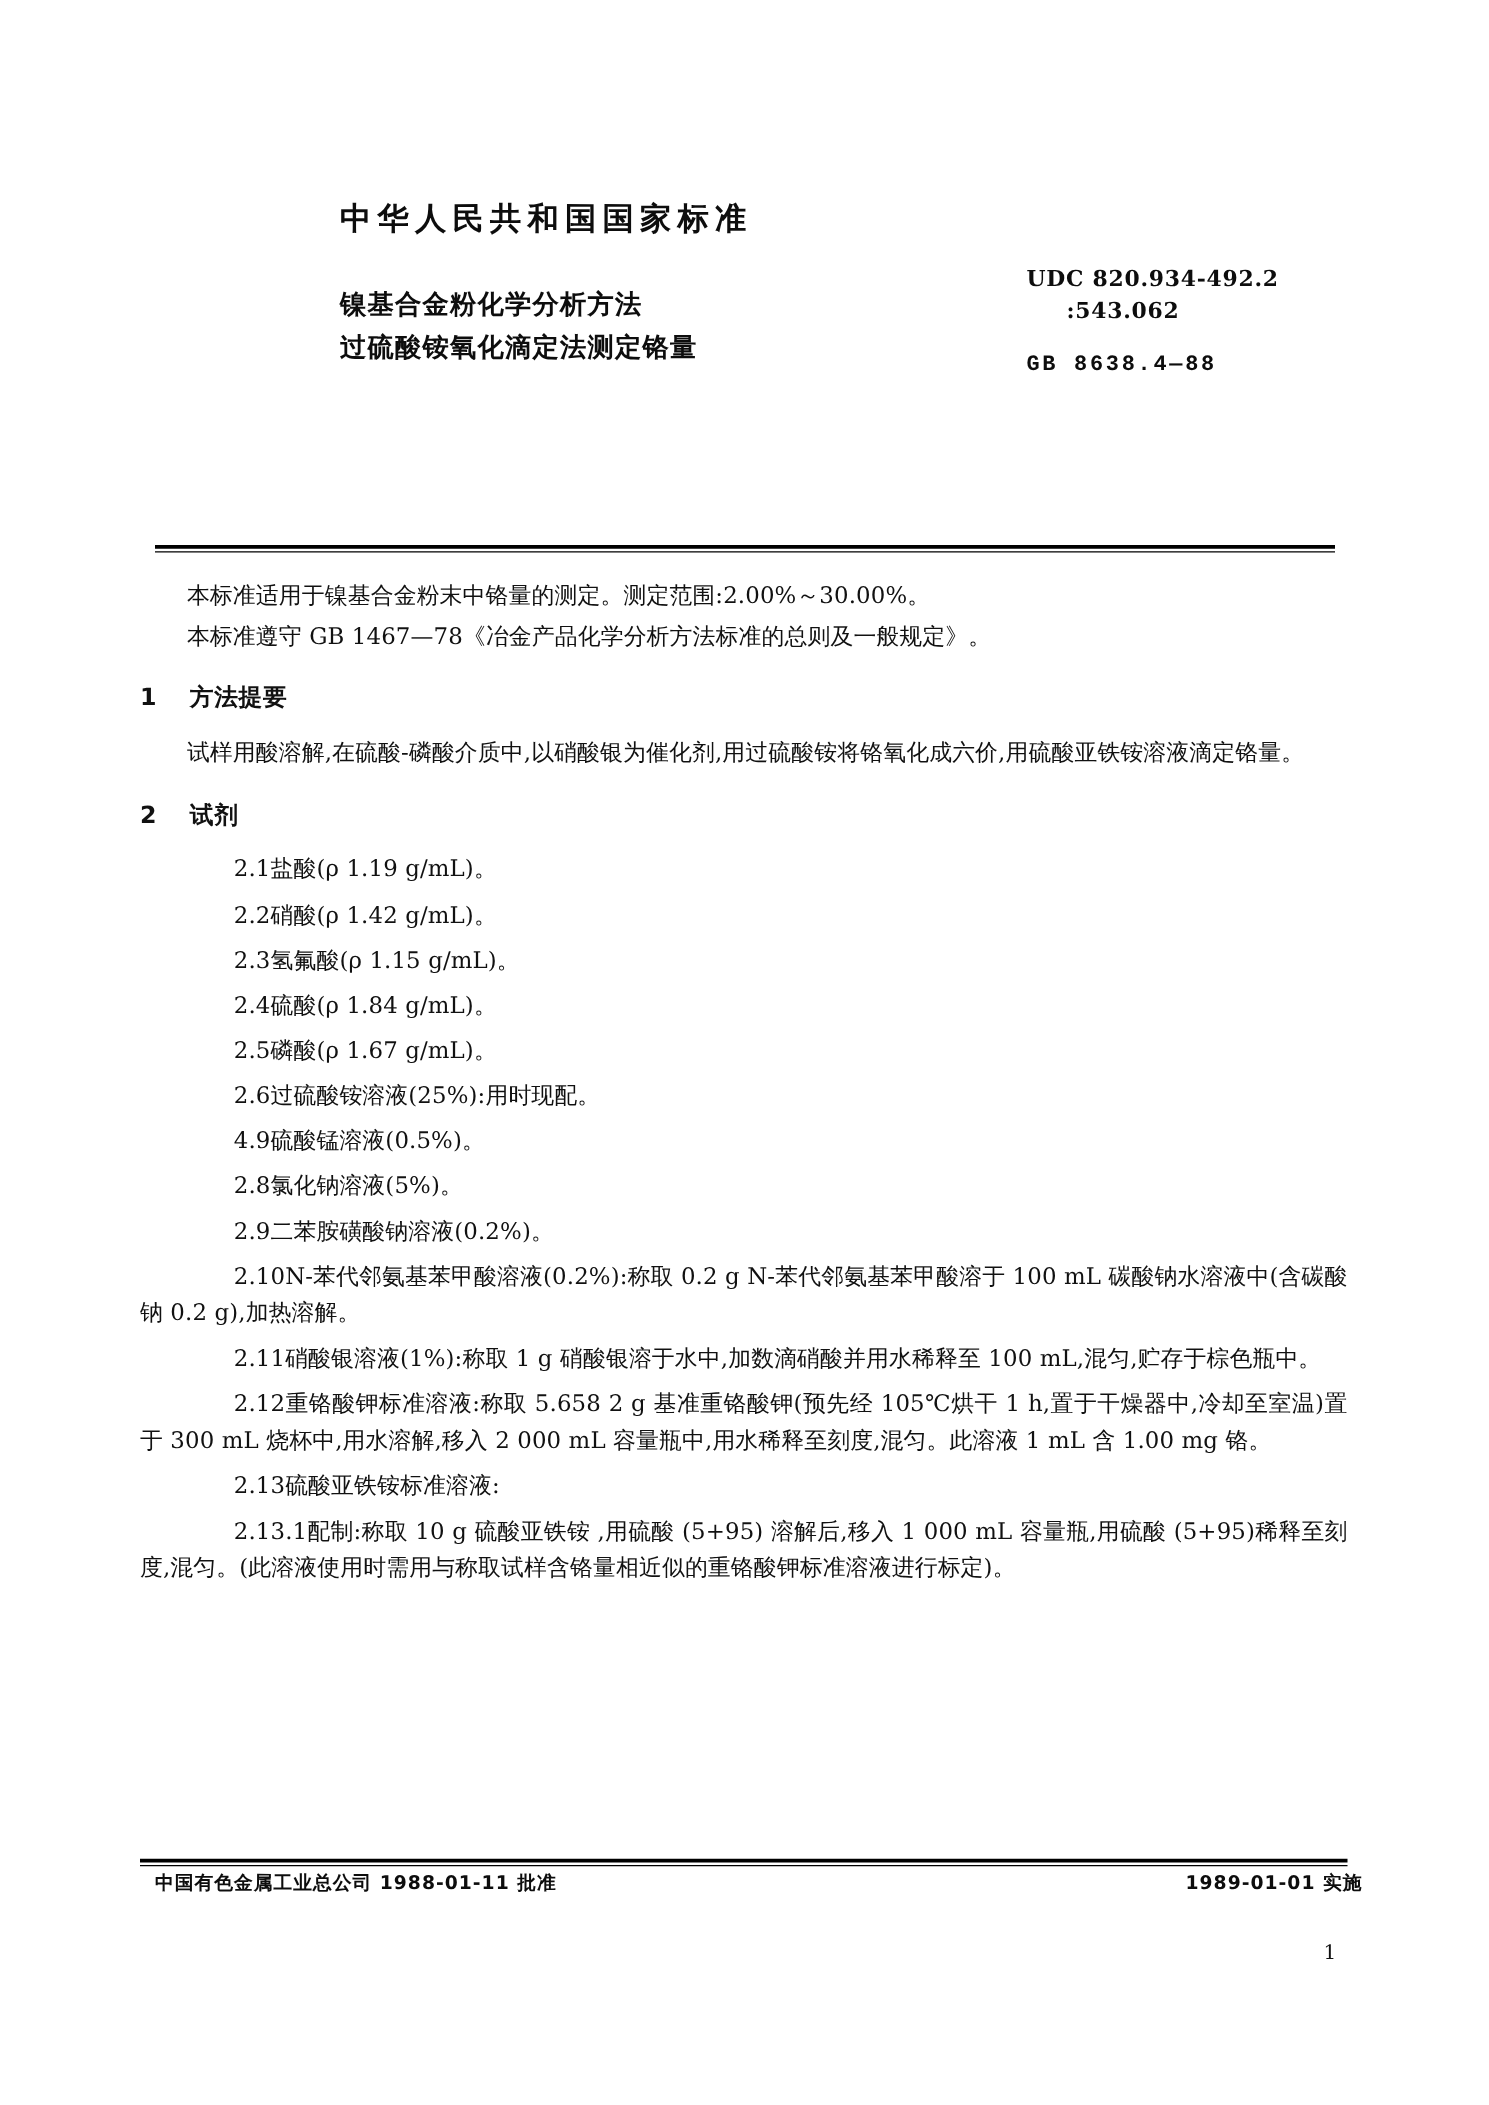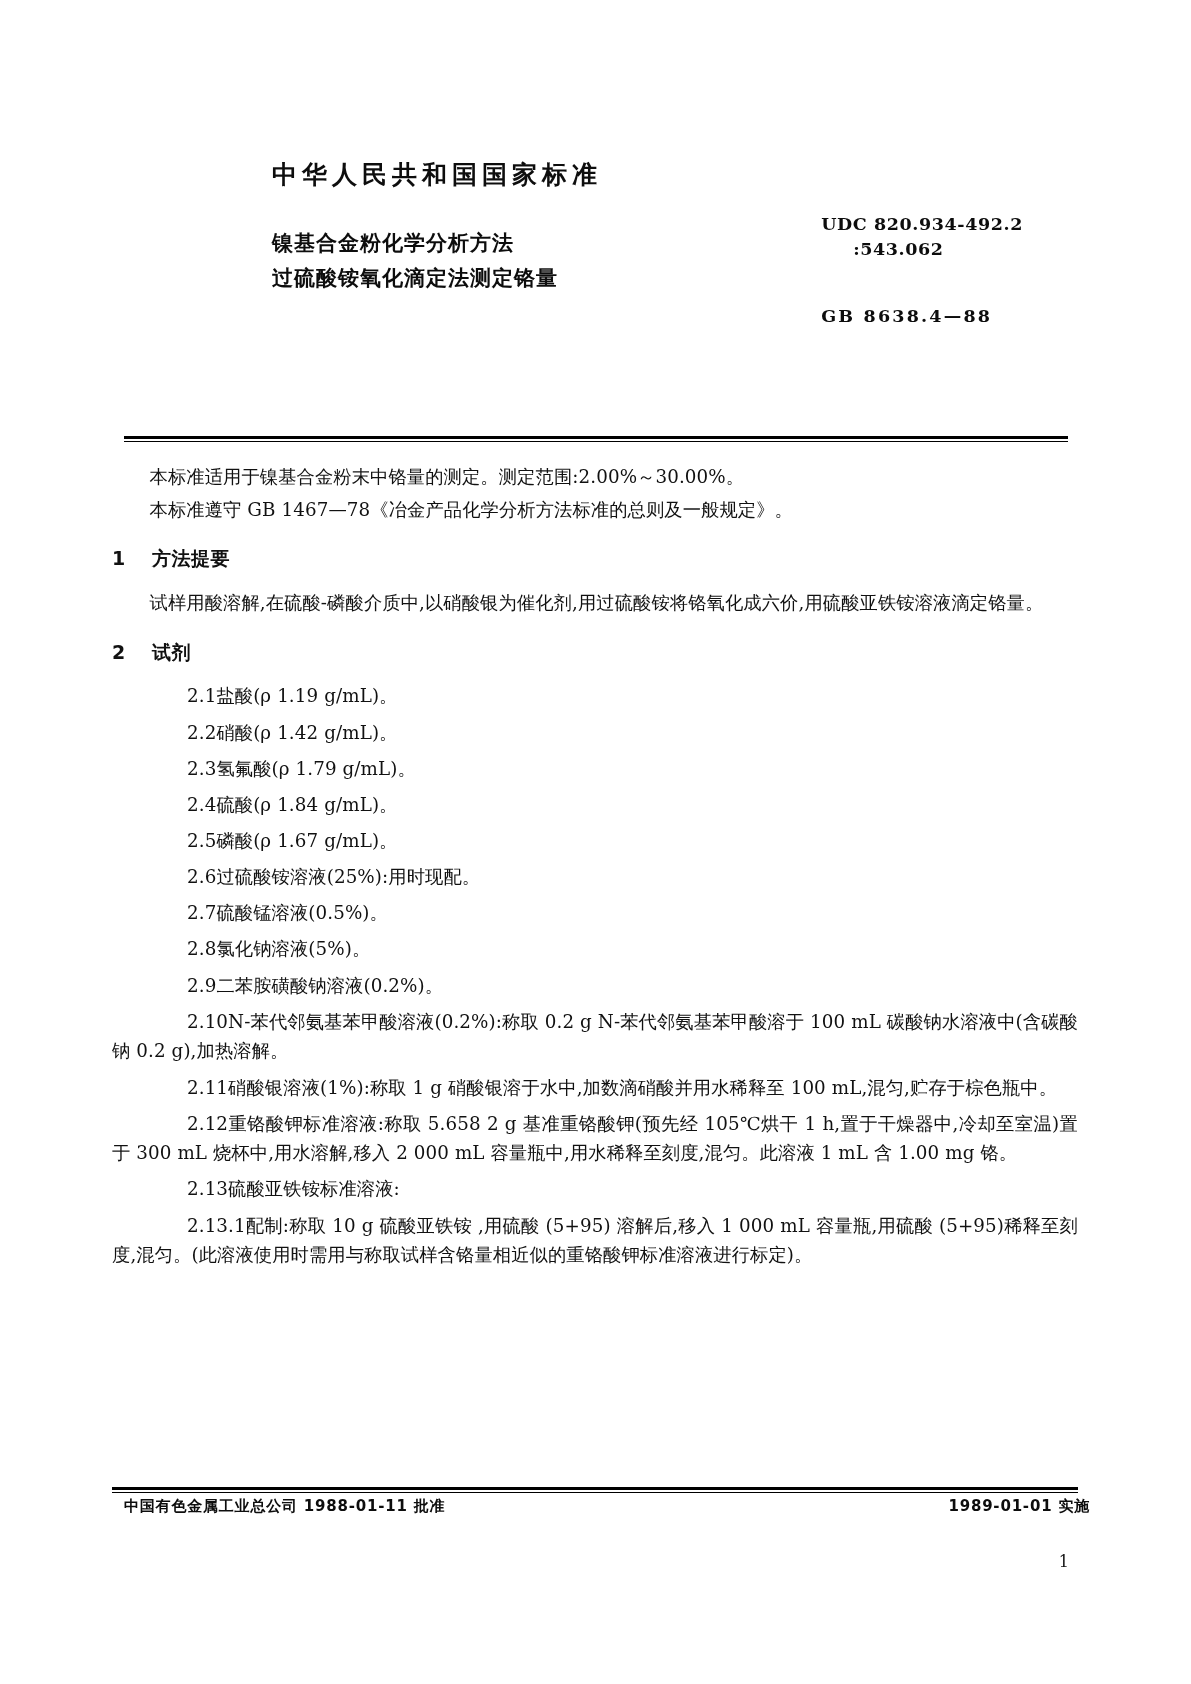--- a/index.html
+++ b/index.html
@@ -49,22 +49,23 @@
     font-weight: bold;
     letter-spacing: 0.6px;
     line-height: 1.42;
     color: #0d0d0d;
     white-space: nowrap;
   }
   .codes .udc-2 {
     padding-left: 32px;
   }
   .codes .gb {
-    margin-top: 42px;
+    margin-top: 18px;
     letter-spacing: 2.2px;
+    font-family: Liberation Mono, monospace;
   }
 
   .cn-title {
     text-align: left;
     padding-left: 272px;
     font-family: "DejaVu Sans", "Liberation Sans", sans-serif;
     font-weight: bold;
     font-size: 21px;
     letter-spacing: 1px;
     line-height: 1.55;
@@ -202,25 +203,25 @@
     </div>
 
     <p class="p-indent">试样用酸溶解,在硫酸‑磷酸介质中,以硝酸银为催化剂,用过硫酸铵将铬氧化成六价,用硫酸亚铁铵溶液滴定铬量。</p>
 
     <div class="sec-head">
       <span class="num">2</span><span>试剂</span>
     </div>
 
     <p class="reagent"><span class="rnum">2.1</span><span>盐酸(ρ 1.19 g/mL)。</span></p>
     <p class="reagent"><span class="rnum">2.2</span><span>硝酸(ρ 1.42 g/mL)。</span></p>
-    <p class="reagent"><span class="rnum">2.3</span><span>氢氟酸(ρ 1.79 g/mL)。</span></p>
+    <p class="reagent"><span class="rnum">2.3</span><span>氢氟酸(ρ 1.15 g/mL)。</span></p>
     <p class="reagent"><span class="rnum">2.4</span><span>硫酸(ρ 1.84 g/mL)。</span></p>
     <p class="reagent"><span class="rnum">2.5</span><span>磷酸(ρ 1.67 g/mL)。</span></p>
     <p class="reagent"><span class="rnum">2.6</span><span>过硫酸铵溶液(25%):用时现配。</span></p>
-    <p class="reagent"><span class="rnum">2.7</span><span>硫酸锰溶液(0.5%)。</span></p>
+    <p class="reagent"><span class="rnum">4.9</span><span>硫酸锰溶液(0.5%)。</span></p>
     <p class="reagent"><span class="rnum">2.8</span><span>氯化钠溶液(5%)。</span></p>
     <p class="reagent"><span class="rnum">2.9</span><span>二苯胺磺酸钠溶液(0.2%)。</span></p>
     <p class="reagent"><span class="rnum">2.10</span><span>N‑苯代邻氨基苯甲酸溶液(0.2%):称取 0.2 g N‑苯代邻氨基苯甲酸溶于 100 mL 碳酸钠水溶液中(含碳酸钠 0.2 g),加热溶解。</span></p>
     <p class="reagent"><span class="rnum">2.11</span><span>硝酸银溶液(1%):称取 1 g 硝酸银溶于水中,加数滴硝酸并用水稀释至 100 mL,混匀,贮存于棕色瓶中。</span></p>
     <p class="reagent"><span class="rnum">2.12</span><span>重铬酸钾标准溶液:称取 5.658 2 g 基准重铬酸钾(预先经 105℃烘干 1 h,置于干燥器中,冷却至室温)置于 300 mL 烧杯中,用水溶解,移入 2 000 mL 容量瓶中,用水稀释至刻度,混匀。此溶液 1 mL 含 1.00 mg 铬。</span></p>
     <p class="reagent"><span class="rnum">2.13</span><span>硫酸亚铁铵标准溶液:</span></p>
     <p class="reagent"><span class="rnum">2.13.1</span><span>配制:称取 10 g 硫酸亚铁铵 ,用硫酸 (5+95) 溶解后,移入 1 000 mL 容量瓶,用硫酸 (5+95)稀释至刻度,混匀。(此溶液使用时需用与称取试样含铬量相近似的重铬酸钾标准溶液进行标定)。</span></p>
 
   </div>
 

